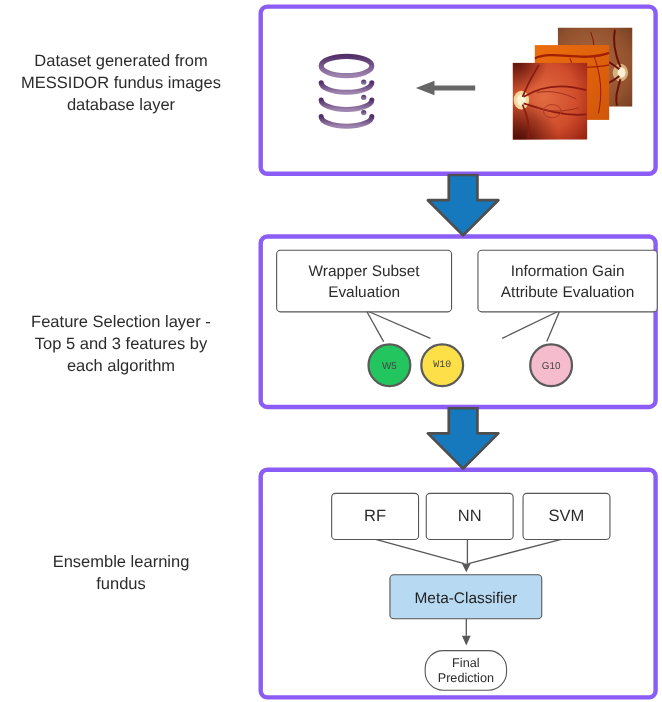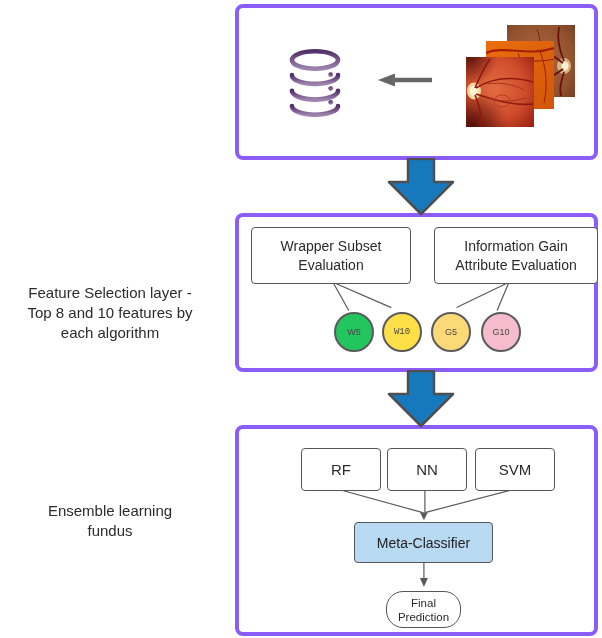--- a/index.html
+++ b/index.html
@@ -51,22 +51,25 @@
     color:#2b2b2b; white-space:pre-line;
   }
   .overlay { position:absolute; left:0; top:0; width:100%; height:100%; pointer-events:none; }
   .abs { position:absolute; }
 </style>
 </head>
 <body>
 
 <div id="canvas">
 
+  <div class="side-label" style="top:46px">Dataset generated from
+MESSIDOR fundus images
+database layer</div>
   <div class="side-label" style="top:283px">Feature Selection layer -
-Top 8 and 10 features by
+Top 5 and 3 features by
 each algorithm</div>
   <div class="side-label" style="top:501px">Ensemble learning
 fundus</div>
 
   <div class="layer-box" style="top:4px;height:156px">
 
     <svg class="abs" style="left:45px;top:40px" width="62" height="70" viewBox="0 0 64 76">
       <defs>
         <linearGradient id="dbgrad" x1="0" y1="0" x2="0" y2="1">
           <stop offset="0" stop-color="#53306a"></stop>
@@ -185,21 +188,20 @@
       </g>
     </svg>
 
     <div class="node-box" style="left:12px;top:10px;width:160px;height:57px">Wrapper Subset
 Evaluation</div>
     <div class="node-box" style="left:195px;top:10px;width:164px;height:57px">Information Gain
 Attribute Evaluation</div>
 
     <div class="fs-node" style="left: 95px; background-color: #22c55e;">W5</div>
     <div class="fs-node" style="left: 143px; background-color: #fde047; font-family: Liberation Mono, monospace;">W10</div>
-    <div class="fs-node" style="left: 192px; background-color: rgb(251, 217, 119);">G5</div>
     <div class="fs-node" style="left: 242px; background-color: rgb(245, 188, 205);">G10</div>
   </div>
 
   <svg class="flow-arrow" style="top:370px" viewBox="0 0 68 58">
     <polygon points="21,1 47,1 47,24 66,24 34,56 2,24 21,24" stroke-width="2.5" stroke-linejoin="round" fill="#1779bd" stroke="#4f4f4f"></polygon>
   </svg>
 
   <div class="layer-box" style="top:425px;height:211px">
 
     <svg class="overlay" viewBox="0 0 359 207" preserveAspectRatio="none">

